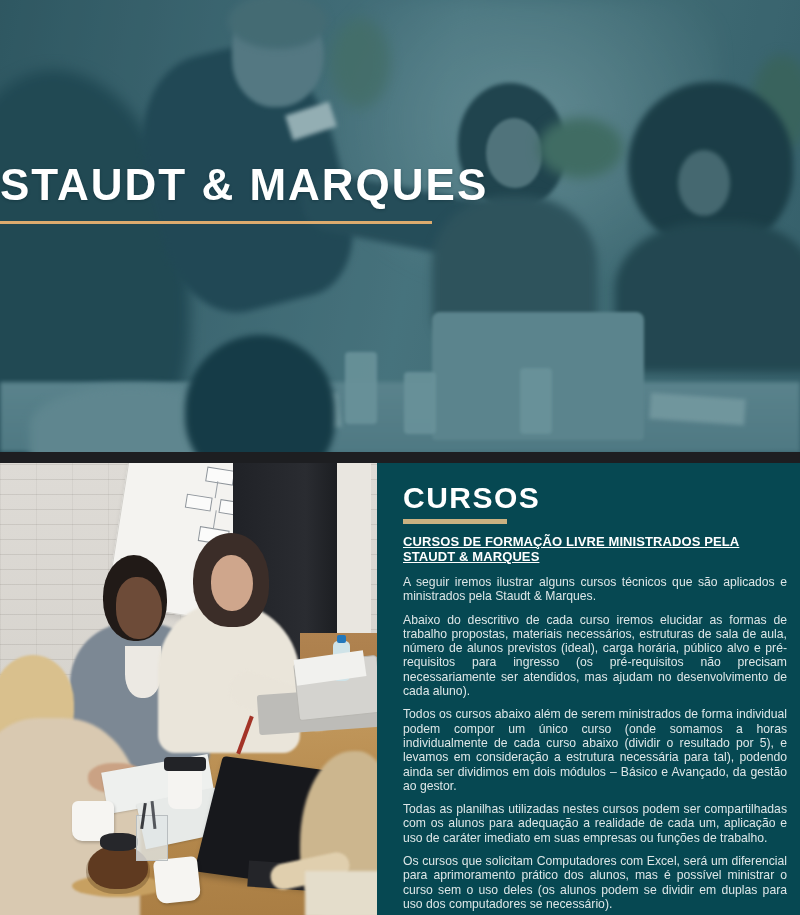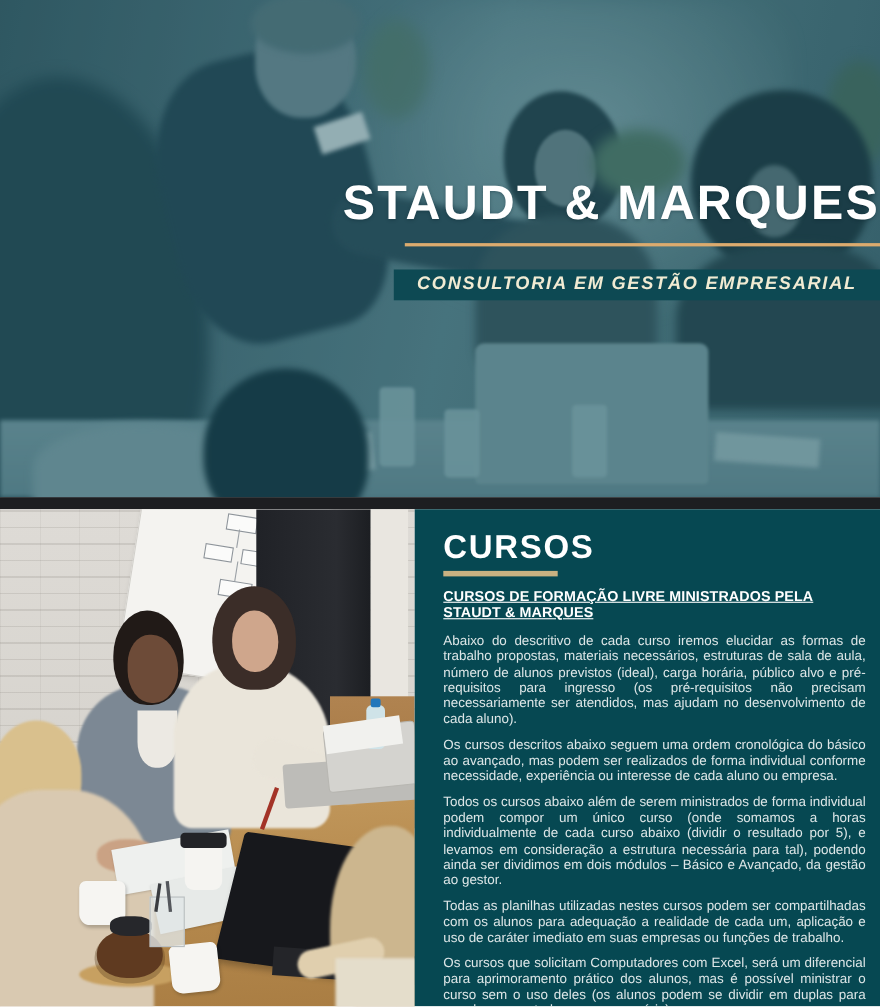--- a/index.html
+++ b/index.html
@@ -30,21 +30,21 @@
   .h-table{left:0;top:382px;width:800px;height:70px;background:linear-gradient(180deg,#7d9fa8,#6d919b);filter:blur(2px);}
   .h-laptop{left:432px;top:312px;width:212px;height:128px;background:#7fa1a9;border-radius:8px 8px 4px 4px;filter:blur(1.5px);}
   .h-glass{width:32px;background:#93b5bc;border-radius:4px;filter:blur(1.5px);opacity:.9;}
   .h-g1{left:345px;top:352px;height:72px;}
   .h-g2{left:404px;top:372px;height:62px;}
   .h-g3{left:520px;top:368px;height:66px;}
   .h-paper1{left:200px;top:400px;width:140px;height:34px;background:#a6c2c8;transform:rotate(-6deg);filter:blur(2px);}
   .h-paper2{left:650px;top:396px;width:95px;height:26px;background:#9dbac0;transform:rotate(4deg);filter:blur(2px);}
   .hero-overlay{position:absolute;inset:0;background:rgba(9,66,77,0.30);}
 
-  .hero-content{position:absolute;inset:0;display:flex;flex-direction:column;align-items:flex-end;text-align:center;}
+  .hero-content{position:absolute;inset:0;display:flex;flex-direction:column;align-items:flex-start;text-align:center;}
   .hero-title{color:#ffffff;font-weight:bold;font-size:44px;line-height:1;letter-spacing:2px;text-shadow:0 1px 3px rgba(0,30,36,0.35);}
   .t1{margin-top:163px;}
   .gold-line{width:432px;height:3px;background:#dcab6e;margin-top:14px;}
   .t2{margin-top:17px;}
   .hero-badge{margin-top:21px;background:#0d4953;color:#f1ebd3;font-size:16.5px;font-weight:bold;font-style:italic;letter-spacing:1.6px;padding:4px 21px 5px;}
 
   
   .divider{position:absolute;top:452px;left:0;width:800px;height:11px;background:#1d1e21;}
 
   
@@ -142,21 +142,20 @@
     <div class="shape h-glass h-g3"></div>
     <div class="shape h-paper1"></div>
     <div class="shape h-paper2"></div>
     <div class="shape h-fg-shirt"></div>
     <div class="shape h-fg-hair"></div>
     <div class="hero-overlay"></div>
 
     <div class="hero-content">
       <div class="hero-title t1">STAUDT &amp; MARQUES</div>
       <div class="gold-line"></div>
-      <div class="hero-badge">CONSULTORIA EM GESTÃO EMPRESARIAL</div>
     </div>
   </header>
 
   <div class="divider"></div>
 
   <section class="lower">
 
     <div class="left-photo">
       <div class="shape p-board">
         <div class="fc fc1"></div>
@@ -205,21 +204,21 @@
       <div class="shape p-pen2"></div>
       <div class="shape p-br-hair"></div>
       <div class="shape p-br-arm"></div>
       <div class="shape p-br-body"></div>
     </div>
 
     <aside class="cursos-panel">
       <h2 class="cursos-h">CURSOS</h2>
       <div class="gold-bar"></div>
       <h3 class="cursos-sub">CURSOS DE FORMAÇÃO LIVRE MINISTRADOS PELA STAUDT &amp; MARQUES</h3>
+      <p class="cursos-p">A seguir iremos ilustrar alguns cursos técnicos que são aplicados e ministrados pela Staudt &amp; Marques.</p>
       <p class="cursos-p">Abaixo do descritivo de cada curso iremos elucidar as formas de trabalho propostas, materiais necessários, estruturas de sala de aula, número de alunos previstos (ideal), carga horária, público alvo e pré-requisitos para ingresso (os pré-requisitos não precisam necessariamente ser atendidos, mas ajudam no desenvolvimento de cada aluno).</p>
-      <p class="cursos-p">Os cursos descritos abaixo seguem uma ordem cronológica do básico ao avançado, mas podem ser realizados de forma individual conforme necessidade, experiência ou interesse de cada aluno ou empresa.</p>
       <p class="cursos-p">Todos os cursos abaixo além de serem ministrados de forma individual podem compor um único curso (onde somamos a horas individualmente de cada curso abaixo (dividir o resultado por 5), e levamos em consideração a estrutura necessária para tal), podendo ainda ser dividimos em dois módulos – Básico e Avançado, da gestão ao gestor.</p>
       <p class="cursos-p">Todas as planilhas utilizadas nestes cursos podem ser compartilhadas com os alunos para adequação a realidade de cada um, aplicação e uso de caráter imediato em suas empresas ou funções de trabalho.</p>
       <p class="cursos-p">Os cursos que solicitam Computadores com Excel, será um diferencial para aprimoramento prático dos alunos, mas é possível ministrar o curso sem o uso deles (os alunos podem se dividir em duplas para uso dos computadores se necessário).</p>
     </aside>
 
   </section>
 </div>
 
 </body></html>

